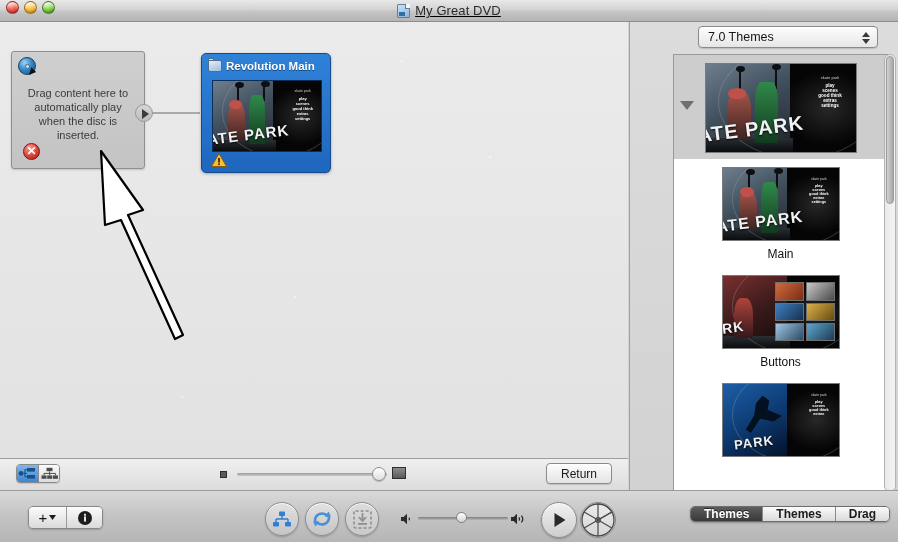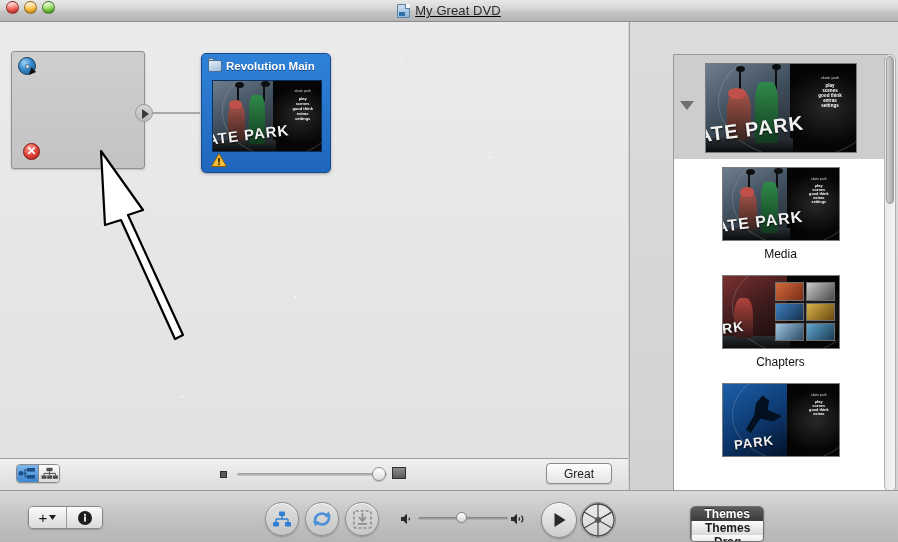--- a/index.html
+++ b/index.html
@@ -235,22 +235,22 @@
              background:linear-gradient(to bottom,#fff,#d4d4d4); border:1px solid #7f7f7f; }
 
   .playbtn{ position:absolute; left:541px; top:502px; width:36px; height:36px; border-radius:50%;
             background:linear-gradient(to bottom,#f2f2f2,#cdcdcd); border:1px solid #8a8a8a;
             box-shadow:inset 0 1px 0 #fff, 0 1px 2px rgba(0,0,0,.25);
             display:flex; align-items:center; justify-content:center; }
   .burnbtn{ position:absolute; left:580px; top:502px; width:36px; height:36px; border-radius:50%;
             background:linear-gradient(to bottom,#ececec,#d6d6d6); border:1px solid #8a8a8a;
             display:flex; align-items:center; justify-content:center; }
 
-  .tabs{ position:absolute; left:690px; top:506px; display:flex; height:36px;
-         border:1px solid #6e6e6e; border-radius:5px; overflow:hidden; box-shadow:0 1px 2px rgba(0,0,0,.25);flex-direction:column; }
+  .tabs{ position:absolute; left:690px; top:506px; display:flex; height:16px;
+         border:1px solid #6e6e6e; border-radius:5px; overflow:hidden; box-shadow:0 1px 2px rgba(0,0,0,.25); }
   .tabs div{ padding:0 13px; display:flex; align-items:center; justify-content:center;
              font-size:12px; font-weight:bold; }
   .tab-on{ background:linear-gradient(to bottom,#5d5d5d,#393939); color:#fff; text-shadow:0 -1px 0 rgba(0,0,0,.6); }
   .tab-off{ background:linear-gradient(to bottom,#fbfbfb,#d9d9d9); color:#1c1c1c; border-left:1px solid #8a8a8a; }
 
   
   .annot{ position:absolute; left:95px; top:125px; pointer-events:none; }
 </style>
 </head>
 <body>
@@ -274,20 +274,21 @@
   </div>
 
   <div class="canvas">
 
     <div class="dropzone">
       <span class="disc-icon">
         <span class="d"></span>
           <span class="hole"></span>
           <span class="ptr"></span>
       </span>
+      <div class="dz-text">Drag content here to automatically play when the disc is inserted.</div>
       <div class="dz-close">✕</div>
     </div>
 
     <div class="conn-line"></div>
     <div class="conn-knob"></div>
 
     <div class="menu-node">
       <div class="mn-head">
         <span class="folder-ic">
           <span class="tab"></span>
@@ -353,23 +354,30 @@
     </div>
   </div>
 
   <div class="zoomslider">
     <div class="zs-sq-s"></div>
     <div class="zs-track"></div>
     <div class="zs-knob"></div>
     <div class="zs-sq-l"></div>
   </div>
 
-  <div class="ret-btn">Great</div>
+  <div class="ret-btn">Return</div>
 
   <div class="rpanel">
+    <div class="theme-select">
+      <span>7.0 Themes</span>
+      <span class="stepper">
+        <i class="up"></i>
+          <i class="dn"></i>
+      </span>
+    </div>
 
     <div class="theme-list">
 
       <div class="theme-item sel">
         <div class="disclose"></div>
         <div class="theme-thumb">
           <div class="art">
             <div class="sky"></div>
               <div class="ground"></div>
               <div class="glow"></div>
@@ -412,21 +420,21 @@
             <div class="menulist">
               <div class="ml-t" style="font-size:3.4px">skate park</div>
               <div class="ml-i" style="font-size:3.8px">play</div>
               <div class="ml-i" style="font-size:3.8px">scenes</div>
               <div class="ml-i" style="font-size:3.8px">good think</div>
               <div class="ml-i" style="font-size:3.8px">extras</div>
               <div class="ml-i" style="font-size:3.8px">settings</div>
             </div>
           </div>
         </div>
-        <div class="theme-name">Media</div>
+        <div class="theme-name">Main</div>
       </div>
 
       <div class="theme-item">
         <div class="theme-thumb">
           <div class="art chapters">
             <div class="sky"></div>
               <div class="ground"></div>
               <div class="glow"></div>
               <div class="arc"></div>
             <div class="p1" style="left:10%;background:linear-gradient(#b0443c,#35181a)"></div>
@@ -434,21 +442,21 @@
             <div class="grid6">
               <div class="gcell" style="background:linear-gradient(135deg,#d06a3a,#7a2d18)"></div>
               <div class="gcell" style="background:linear-gradient(135deg,#c9c9c9,#4a4a4a)"></div>
               <div class="gcell" style="background:linear-gradient(135deg,#3f7fc0,#16314f)"></div>
               <div class="gcell" style="background:linear-gradient(135deg,#d8b24a,#6a4a10)"></div>
               <div class="gcell" style="background:linear-gradient(135deg,#9fc6e2,#2c4a63)"></div>
               <div class="gcell" style="background:linear-gradient(135deg,#5fa6cf,#1b3b52)"></div>
             </div>
           </div>
         </div>
-        <div class="theme-name">Chapters</div>
+        <div class="theme-name">Buttons</div>
       </div>
 
       <div class="theme-item">
         <div class="theme-thumb">
           <div class="art surf">
             <div class="sky"></div>
               <div class="glow"></div>
               <div class="arc"></div>
             <div class="silo"></div>
             <div class="wordmark" style="font-size:13px;left:10%;bottom:8%">PARK</div>

